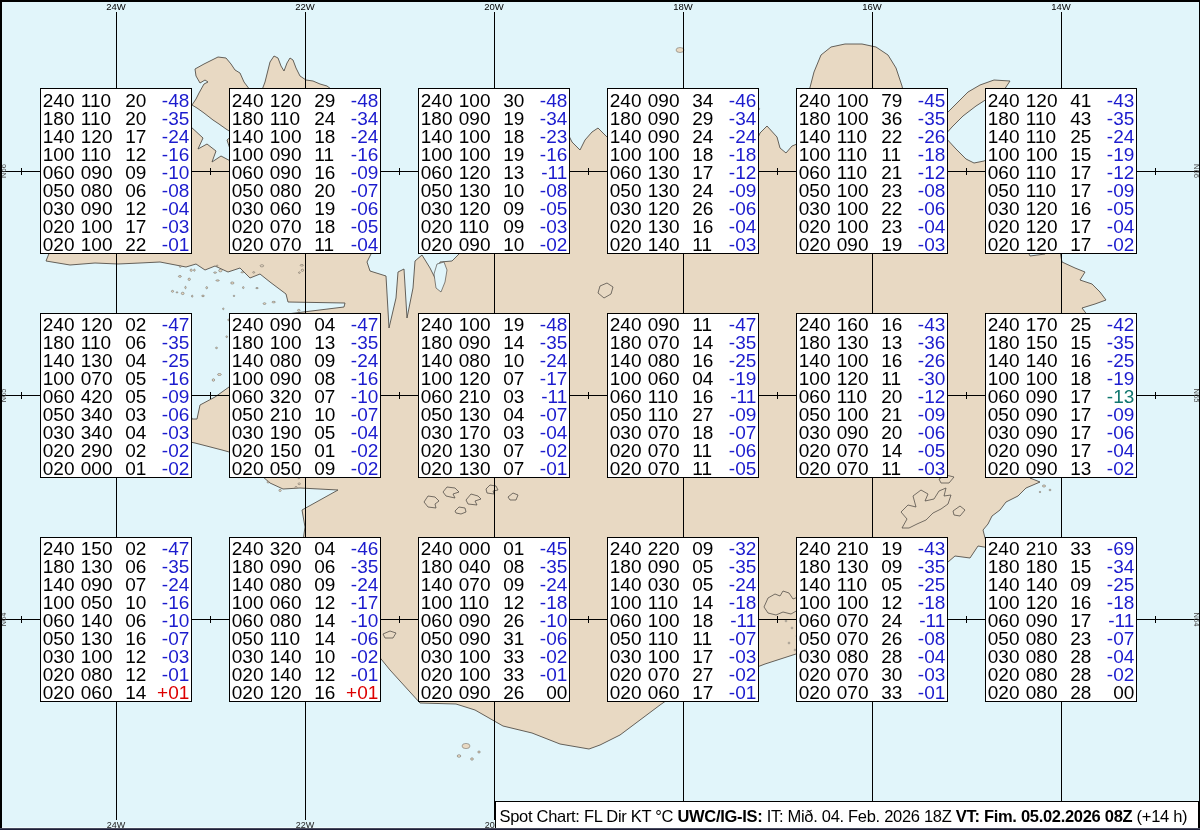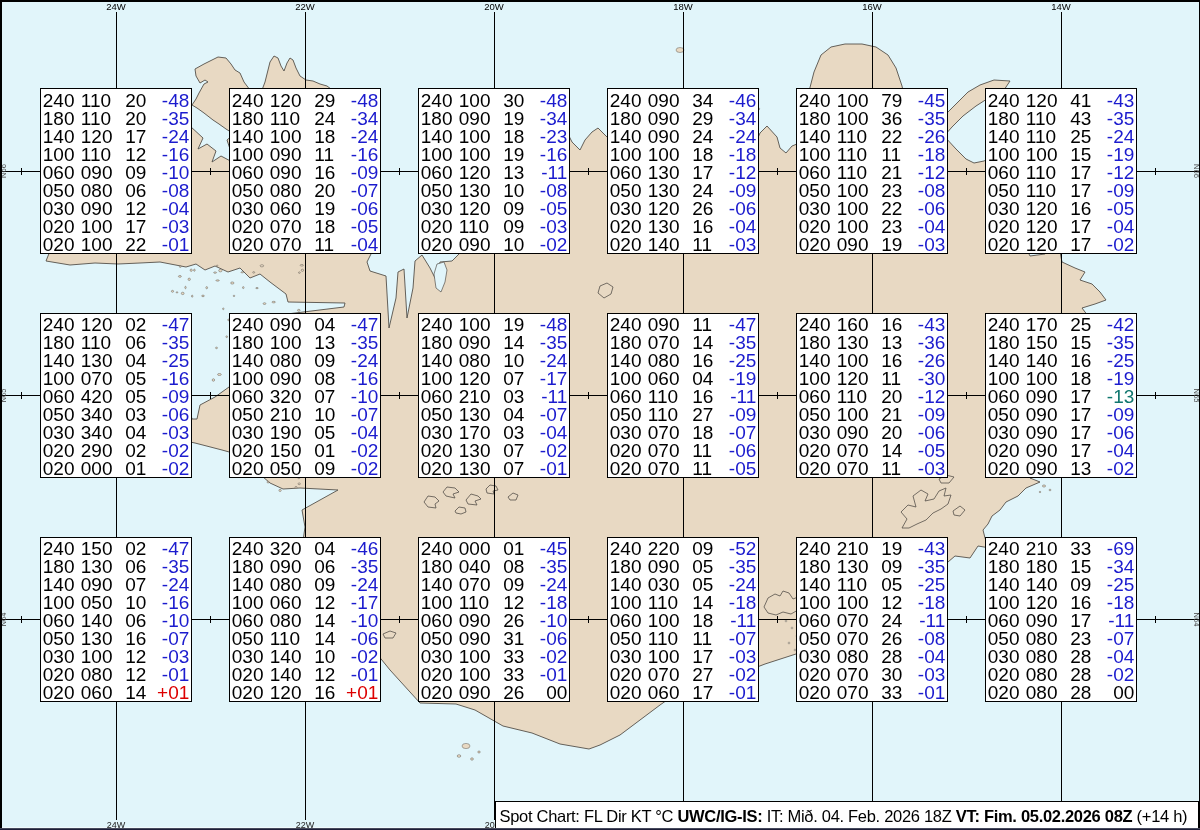--- a/index.html
+++ b/index.html
@@ -1004,21 +1004,21 @@
         <span class="c2">090</span>
         <span class="c3">26</span>
         <span class="c4" style="color:#000">00</span>
       </div>
     </div>
     <div class="box" style="left:606.8px;top:536.8px">
       <div class="br">
         <span class="c1">240</span>
         <span class="c2">220</span>
         <span class="c3">09</span>
-        <span class="c4" style="color:#1b1bce">-52</span>
+        <span class="c4" style="color:#1b1bce">-32</span>
       </div>
       <div class="br">
         <span class="c1">180</span>
         <span class="c2">090</span>
         <span class="c3">05</span>
         <span class="c4" style="color:#1b1bce">-35</span>
       </div>
       <div class="br">
         <span class="c1">140</span>
         <span class="c2">030</span>

